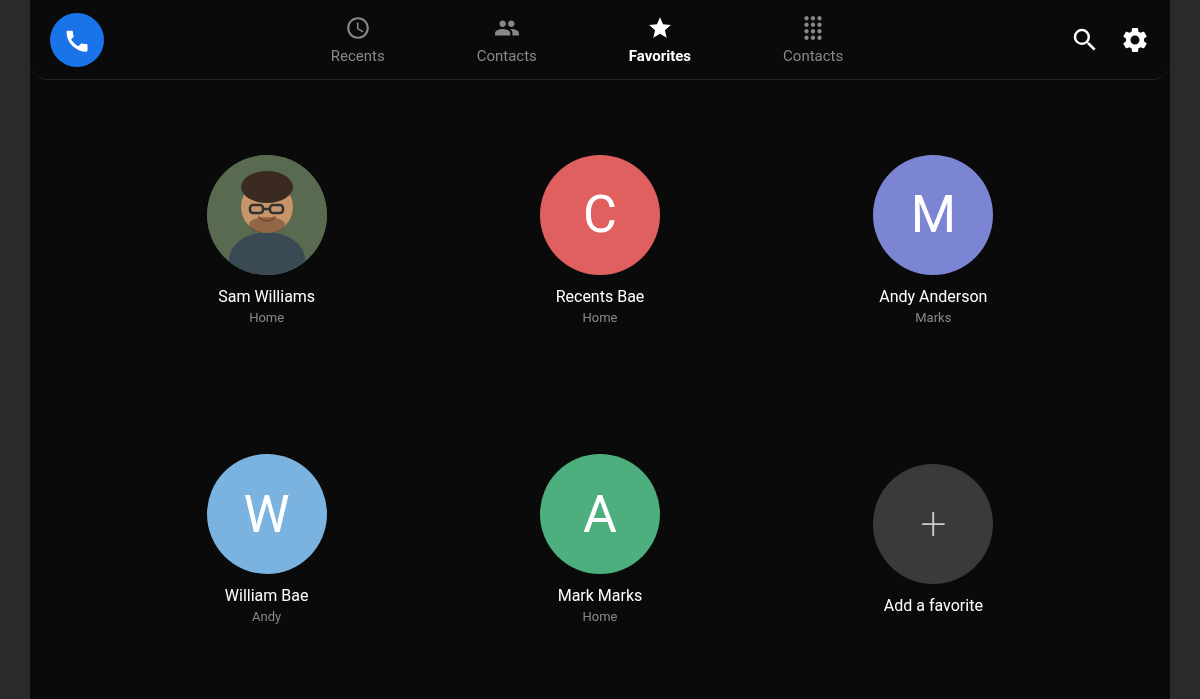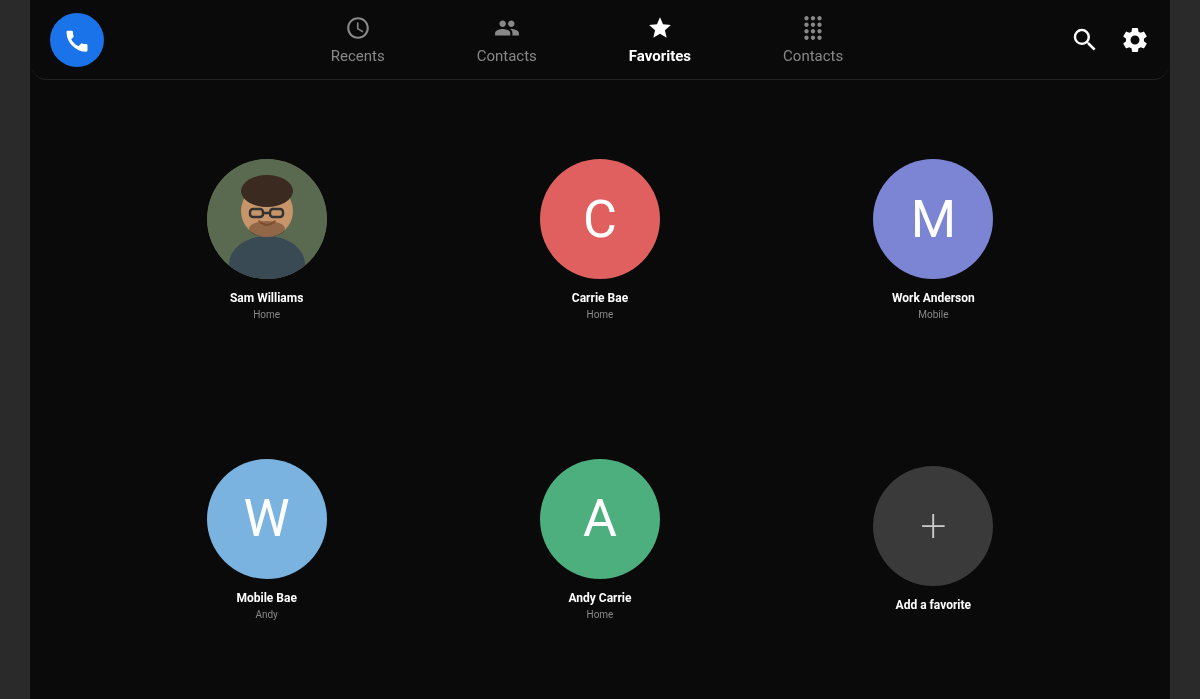--- a/index.html
+++ b/index.html
@@ -151,28 +151,28 @@
       flex-shrink: 0;
     }
 
     .avatar.red { background: #e06060; }
     .avatar.blue { background: #7b85d4; }
     .avatar.light-blue { background: #7ab3e0; }
     .avatar.green { background: #4caf7d; }
     .avatar.gray { background: #3a3a3a; }
 
     .contact-name {
-      font-size: 12px;
+      font-size: 16px;
       color: #ffffff;
-      font-weight: 700;
+      font-weight: 400;
       text-align: center;
     }
 
     .contact-type {
-      font-size: 10px;
+      font-size: 13px;
       color: #888;
       text-align: center;
       margin-top: -8px;
     }
 
     .add-icon {
       font-size: 46px;
       color: #cccccc;
       font-weight: 200;
       line-height: 1;
@@ -283,45 +283,45 @@
         </svg>
       </div>
       <span class="contact-name">Sam Williams</span>
       <span class="contact-type">Home</span>
     </div>
 
     <div class="favorite-item">
       <div class="avatar red">
         <span>C</span>
       </div>
-      <span class="contact-name">Carrie Bae</span>
+      <span class="contact-name">Recents Bae</span>
       <span class="contact-type">Home</span>
     </div>
 
     <div class="favorite-item">
       <div class="avatar blue">
         <span>M</span>
       </div>
-      <span class="contact-name">Work Anderson</span>
-      <span class="contact-type">Mobile</span>
+      <span class="contact-name">Andy Anderson</span>
+      <span class="contact-type">Marks</span>
     </div>
 
     <div class="favorite-item">
       <div class="avatar light-blue">
         <span>W</span>
       </div>
-      <span class="contact-name">Mobile Bae</span>
+      <span class="contact-name">William Bae</span>
       <span class="contact-type">Andy</span>
     </div>
 
     <div class="favorite-item">
       <div class="avatar green">
         <span>A</span>
       </div>
-      <span class="contact-name">Andy Carrie</span>
+      <span class="contact-name">Mark Marks</span>
       <span class="contact-type">Home</span>
     </div>
 
     <div class="favorite-item">
       <div class="avatar gray">
         <span class="add-icon">+</span>
       </div>
       <span class="contact-name">Add a favorite</span>
     </div>
 

